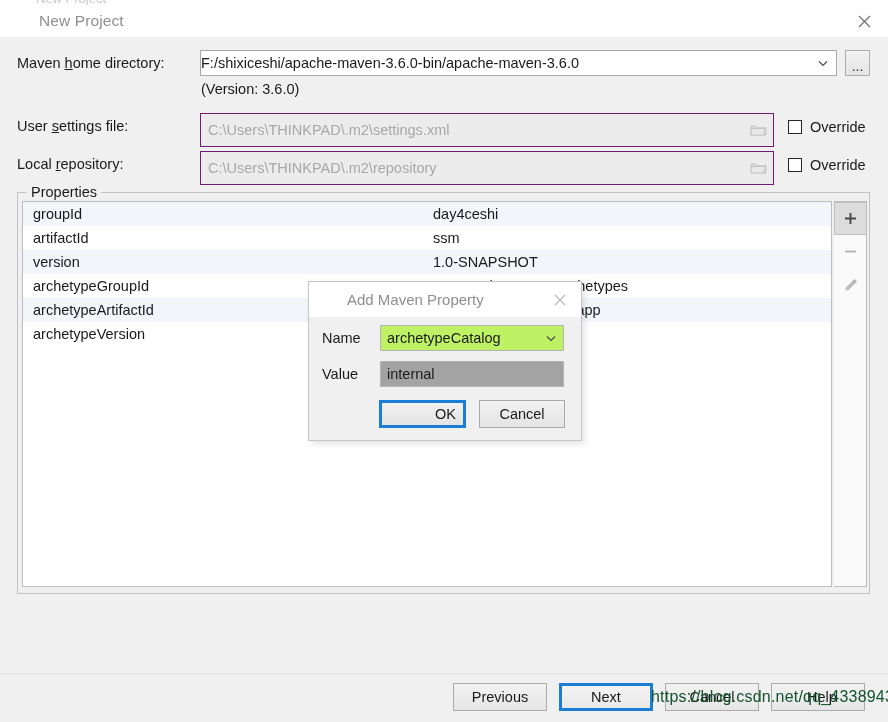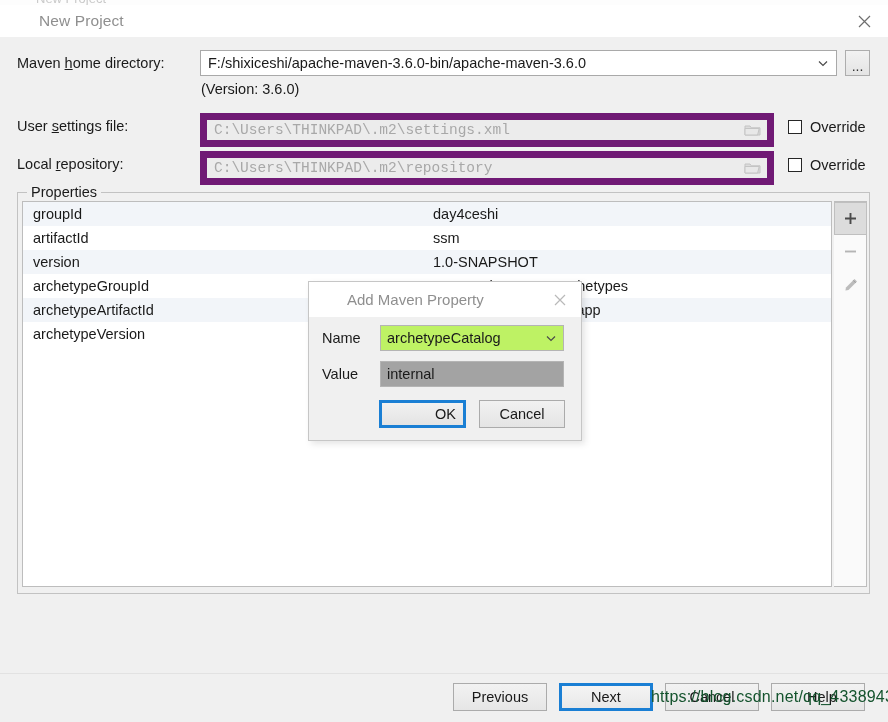--- a/index.html
+++ b/index.html
@@ -127,21 +127,20 @@
     position: absolute;
     left: 200px; top: 13px;
     width: 637px; height: 26px;
     background: #fff;
     border: 1px solid #a9a9a9;
     box-sizing: border-box;
     display: flex;
     align-items: center;
   }
   .combo .val {
-    padding-left: 7px;
     font-size: 14.5px;
     color: #1a1a1a;
     white-space: nowrap;
     overflow: hidden;
     flex: 1 1 auto;
   }
   .combo .arrow {
     width: 26px;
     display: flex;
     align-items: center;
@@ -174,25 +173,24 @@
   
   #row-usersettings { left: 17px; top: 76px; }
   #row-localrepo    { left: 17px; top: 114px; }
 
   .pathfield {
     position: absolute;
     height: 34px;
     left: 200px;
     width: 574px;
     background: #ececec;
-    border: 7px solid #701a75;
-    box-sizing: border-box;
-    display: flex;
-    align-items: center;
-    font-family: Liberation Mono, monospace;
+    border: 1px solid #701a75;
+    box-sizing: border-box;
+    display: flex;
+    align-items: center;
   }
   #pf-usersettings { top: 76px; }
   #pf-localrepo    { top: 114px; }
   .pathfield .pval {
     padding-left: 7px;
     font-size: 14.5px;
     color: #a8a8a8;
     white-space: nowrap;
     flex: 1 1 auto;
     overflow: hidden;

